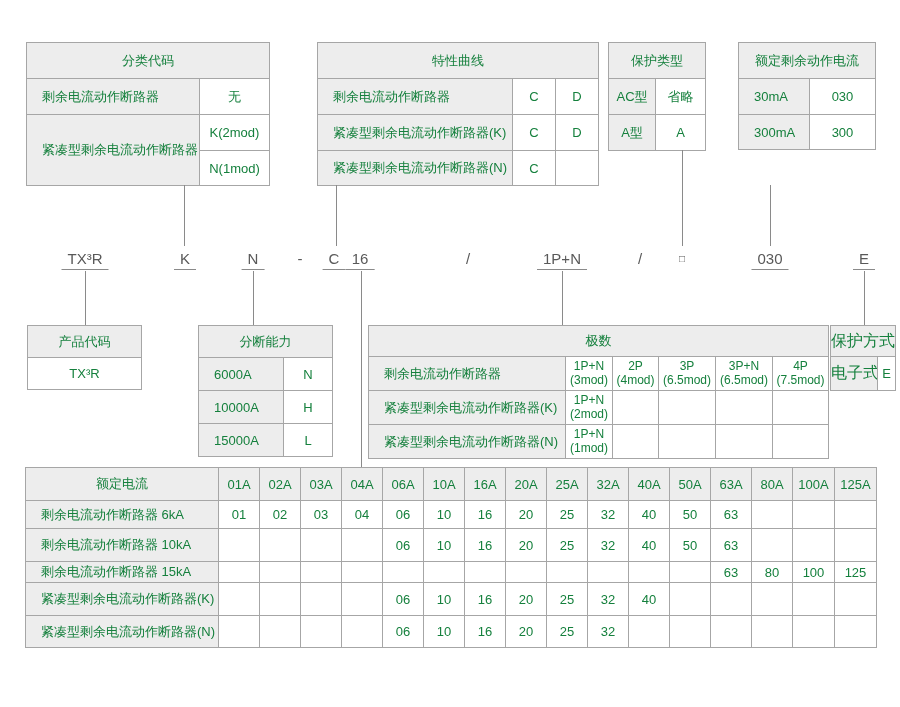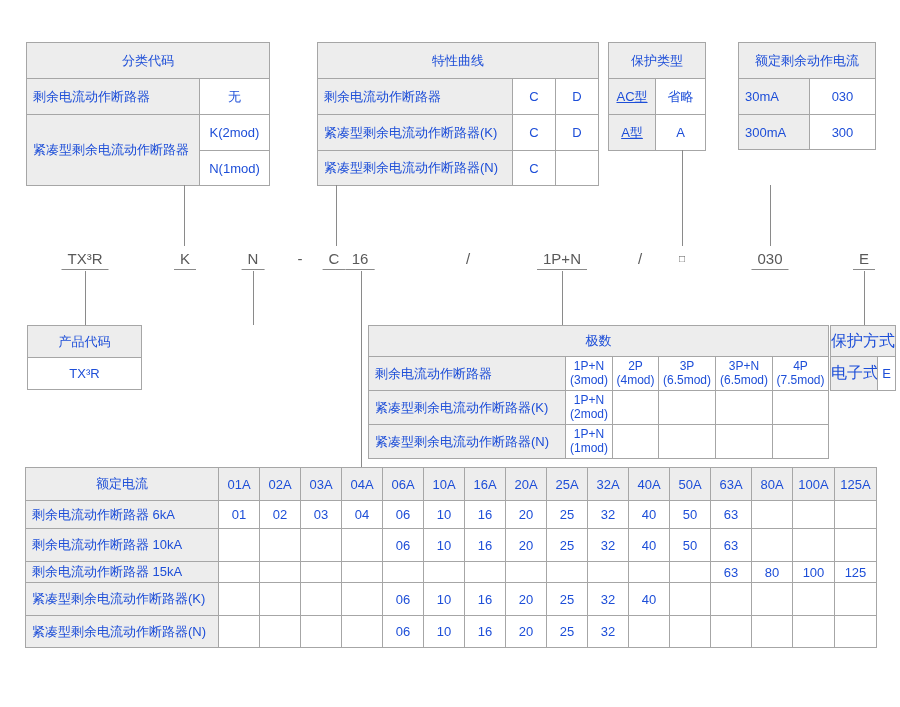--- a/index.html
+++ b/index.html
@@ -1,26 +1,26 @@
 <!DOCTYPE html>
 <html><head>
 <meta charset="utf-8">
 <style>
   html,body{margin:0;padding:0;background:#ffffff;}
   body{font-family:"Liberation Sans","DejaVu Sans",sans-serif;}
   .canvas{position:relative;width:900px;height:707px;background:#ffffff;overflow:hidden;}
 
   table.tbl{position:absolute;border-collapse:collapse;table-layout:fixed;
-            font-size:13px;color:#1d4ed8;}
+            font-size:13px;color:#15803d;}
   .tbl td{border:1px solid #a6a6a6;padding:0;overflow:hidden;white-space:nowrap;
           vertical-align:middle;}
   td.hd{background:#ededed;text-align:center;}
-  td.lbl{background:#ededed;text-align:left;padding-left:6px;}
+  td.lbl{background:#ededed;text-align:left;padding-left:15px;}
   td.val{background:#ffffff;text-align:center;}
-  td.tdu{text-decoration:underline;margin-left:36px;}
+  td.tdu{margin-left:36px;}
 
   .two div{line-height:1.15;text-align:center;font-size:12px;}
   td.small{font-size:16px;}
 
   .vline{position:absolute;width:1px;background:#8a8a8a;}
 
   .code{position:absolute;top:250px;transform:translateX(-50%);
         font-size:15px;color:#595959;white-space:nowrap;padding:0 6px 2px;}
   .code.u{border-bottom:1px solid #8a8a8a;}
   .code.sq{font-size:10px;top:253px;padding:0 2px 2px;}
@@ -148,20 +148,43 @@
     <tbody>
         <tr style="height:32px">
           <td class="hd">产品代码</td>
         </tr>
     <tr style="height:32px">
           <td class="val">TX³R</td>
         </tr>
   </tbody>
     </table>
 
+  <table class="tbl" style="left:198px;top:325px;width:134px;">
+    <colgroup>
+        <col style="width:85px">
+        <col style="width:49px">
+      </colgroup>
+    <tbody>
+        <tr style="height:32px">
+          <td colspan="2" class="hd">分断能力</td>
+        </tr>
+    <tr style="height:33px">
+      <td class="lbl">6000A</td>
+      <td class="val">N</td>
+    </tr>
+    <tr style="height:33px">
+      <td class="lbl">10000A</td>
+      <td class="val">H</td>
+    </tr>
+    <tr style="height:33px">
+      <td class="lbl">15000A</td>
+      <td class="val">L</td>
+    </tr>
+  </tbody>
+    </table>
 
   <table class="tbl" style="left:368px;top:325px;width:460px;">
     <colgroup>
         <col style="width:197px">
         <col style="width:47px">
         <col style="width:46px">
         <col style="width:57px">
         <col style="width:57px">
         <col style="width:56px">
       </colgroup>

